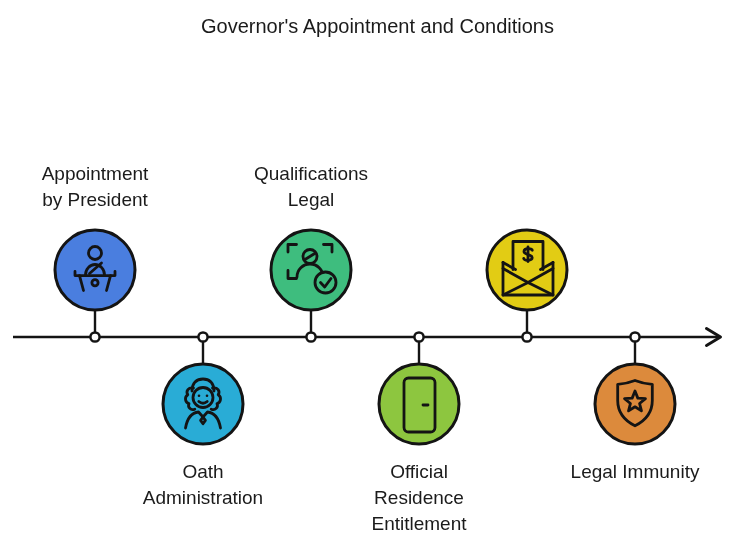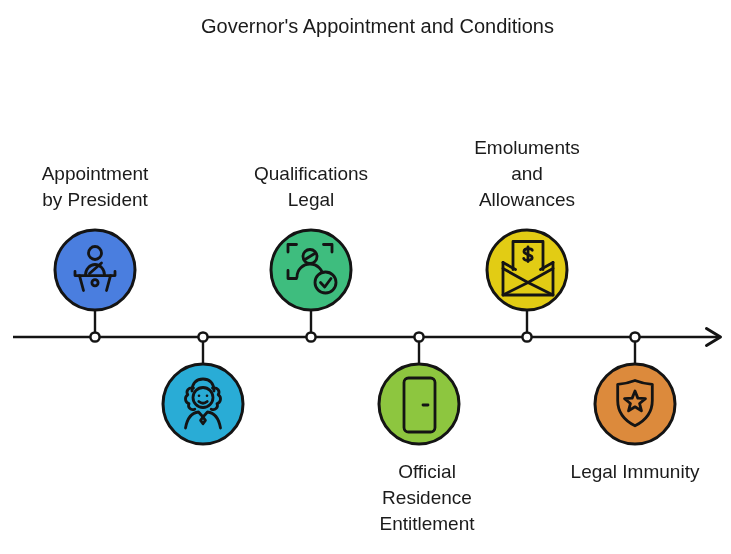--- a/index.html
+++ b/index.html
@@ -11,21 +11,21 @@
     position:absolute;top:13px;left:12px;width:731px;text-align:center;
     font-size:20px;line-height:26px;color:#1b1b1b;
   }
   .label{
     position:absolute;width:200px;text-align:center;font-size:19px;
     line-height:26px;color:#1b1b1b;white-space:pre-line;
   }
   .m1-label{left:-5px;top:161px;}
   .m2-label{left:103px;top:459px;}
   .m3-label{left:211px;top:161px;}
-  .m4-label{left:327px;top:459px;}
+  .m4-label{left:319px;top:459px;}
   .m5-label{left:427px;top:135px;}
   .m6-label{left:535px;top:459px;}
   .bubble{position:absolute;width:86px;height:86px;}
   .m1-bubble{left:52px;top:227px;}
   .m2-bubble{left:160px;top:361px;}
   .m3-bubble{left:268px;top:227px;}
   .m4-bubble{left:376px;top:361px;}
   .m5-bubble{left:484px;top:227px;}
   .m6-bubble{left:592px;top:361px;}
   .axis{position:absolute;left:0;top:0;}
@@ -59,20 +59,22 @@
     <g class="ic">
       <circle cx="43" cy="26" r="6.5"></circle>
       <path d="M33.5,48 a9.5,10.5 0 0 1 19,0"></path>
       <path d="M37.5,46.5 L49.5,36"></path>
       <path d="M23,44.5 V48.6 H63 V44.5"></path>
       <path d="M27.5,48.6 L31.5,63.5 M58.5,48.6 L54.5,63.5"></path>
       <circle cx="43" cy="55.8" r="3.1"></circle>
     </g>
   </svg>
 
+  <div class="label m2-label">Oath
+Administration</div>
   <svg class="bubble m2-bubble" viewBox="0 0 86 86">
     <circle cx="43" cy="43" r="40" stroke="#141414" stroke-width="3" fill="#29ACD6"></circle>
     <g class="ic">
       <path d="M32,30 C32,21.5 37,18 43,18 C49,18 54,21.5 54,30"></path>
       <path d="M33.5,27 C28.5,26 25.5,30 27.8,33.8 C24,36.2 25.2,41.5 29,42.6 C27.4,46.2 30.6,49.8 34.8,48.2"></path>
       <path d="M52.5,27 C57.5,26 60.5,30 58.2,33.8 C62,36.2 60.8,41.5 57,42.6 C58.6,46.2 55.4,49.8 51.2,48.2"></path>
       <circle cx="43" cy="36.5" r="10"></circle>
       <circle cx="39" cy="34.8" r="1.3" fill="#141414" stroke="none"></circle>
       <circle cx="47" cy="34.8" r="1.3" fill="#141414" stroke="none"></circle>
       <path d="M38.8,40.5 Q43,44 47.2,40.5"></path>
@@ -101,23 +103,20 @@
 Residence
 Entitlement</div>
   <svg class="bubble m4-bubble" viewBox="0 0 86 86">
     <circle cx="43" cy="43" r="40" stroke="#141414" stroke-width="3" fill="#8DC63F"></circle>
     <g class="ic">
       <rect x="28" y="17" width="31" height="54" rx="4.5"></rect>
       <path d="M47,44 H52"></path>
     </g>
   </svg>
 
-  <div class="label m5-label">Emoluments
-and
-Allowances</div>
   <svg class="bubble m5-bubble" viewBox="0 0 86 86">
     <circle cx="43" cy="43" r="40" stroke="#141414" stroke-width="3" fill="#E2CC14"></circle>
     <g class="ic">
       <path d="M29,42.5 V14.5 H59 V42.5"></path>
       <path d="M44,20 V34.5"></path>
       <path d="M48.3,23.3 C48.3,21.2 40.2,20.8 40,24.4 C39.8,28.4 48.4,26.8 48.2,30.8 C48,34.2 40,33.8 39.7,31.4"></path>
       <path d="M19,35.5 V68 H69 V35.5"></path>
       <path d="M19,35.5 L31.5,42.5 M69,35.5 L56.5,42.5"></path>
       <path d="M19,41.5 L44,55.5 L69,41.5"></path>
       <path d="M19,68 L44,55.5 M69,68 L44,55.5"></path>

